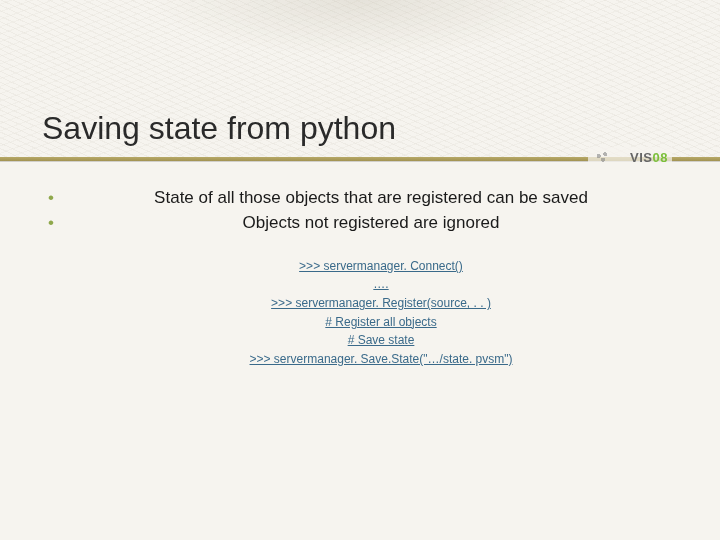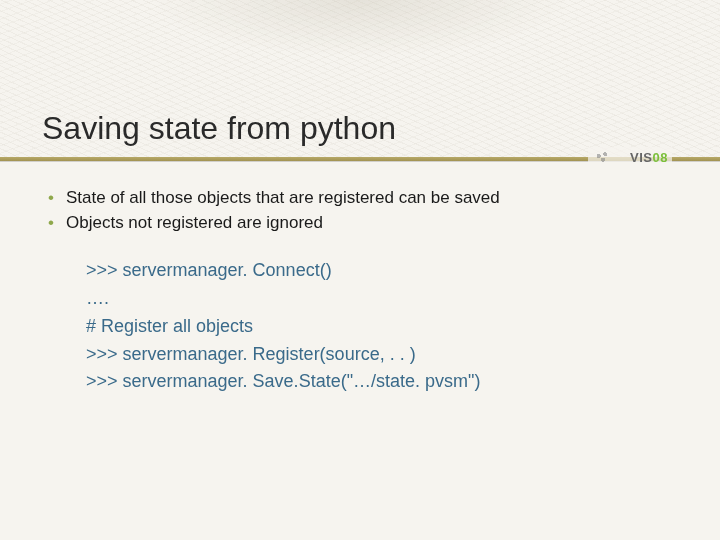--- a/index.html
+++ b/index.html
@@ -65,20 +65,21 @@
   }
   .logo-text {
     font-size: 13px;
     font-weight: 700;
     letter-spacing: 0.5px;
     color: #666;
   }
   .logo-text .accent { color: #7bbf3a; }
   .content {
     padding: 0 44px;
+    text-align: center;
   }
   ul.bullets {
     list-style: none;
   }
   ul.bullets li {
     position: relative;
     padding-left: 22px;
     font-size: 17px;
     line-height: 1.35;
     color: #1a1a1a;
@@ -92,23 +93,24 @@
     color: #8fa84c;
     font-size: 17px;
   }
   .inline-code {
     color: #3a6a8a;
     font-size: 16px;
   }
   .underline { text-decoration: underline; }
   .code-block {
     margin: 22px 0 0 42px;
-    font-size: 18px;
+    font-size: 12px;
     color: #3a6a8a;
     line-height: 1.55;
+    text-decoration: underline;
   }
   .code-block div { white-space: pre; }
 </style>
 </head>
 <body>
 
 <div class="bg-texture"></div>
 
 <div class="slide">
 
@@ -124,19 +126,20 @@
 
   <div class="content">
     <ul class="bullets">
       <li><span>State of all those objects that are registered can be saved</span></li>
       <li><span>Objects not registered are ignored</span></li>
     </ul>
 
     <div class="code-block">
       <div>&gt;&gt;&gt; servermanager. Connect()</div>
       <div>….</div>
+      <div>&gt;&gt;&gt; servermanager. Register(source, . . )</div>
       <div># Register all objects</div>
-      <div>&gt;&gt;&gt; servermanager. Register(source, . . )</div>
+      <div># Save state</div>
       <div>&gt;&gt;&gt; servermanager. Save.State("…/state. pvsm")</div>
     </div>
   </div>
 
 </div>
 
 </body></html>

